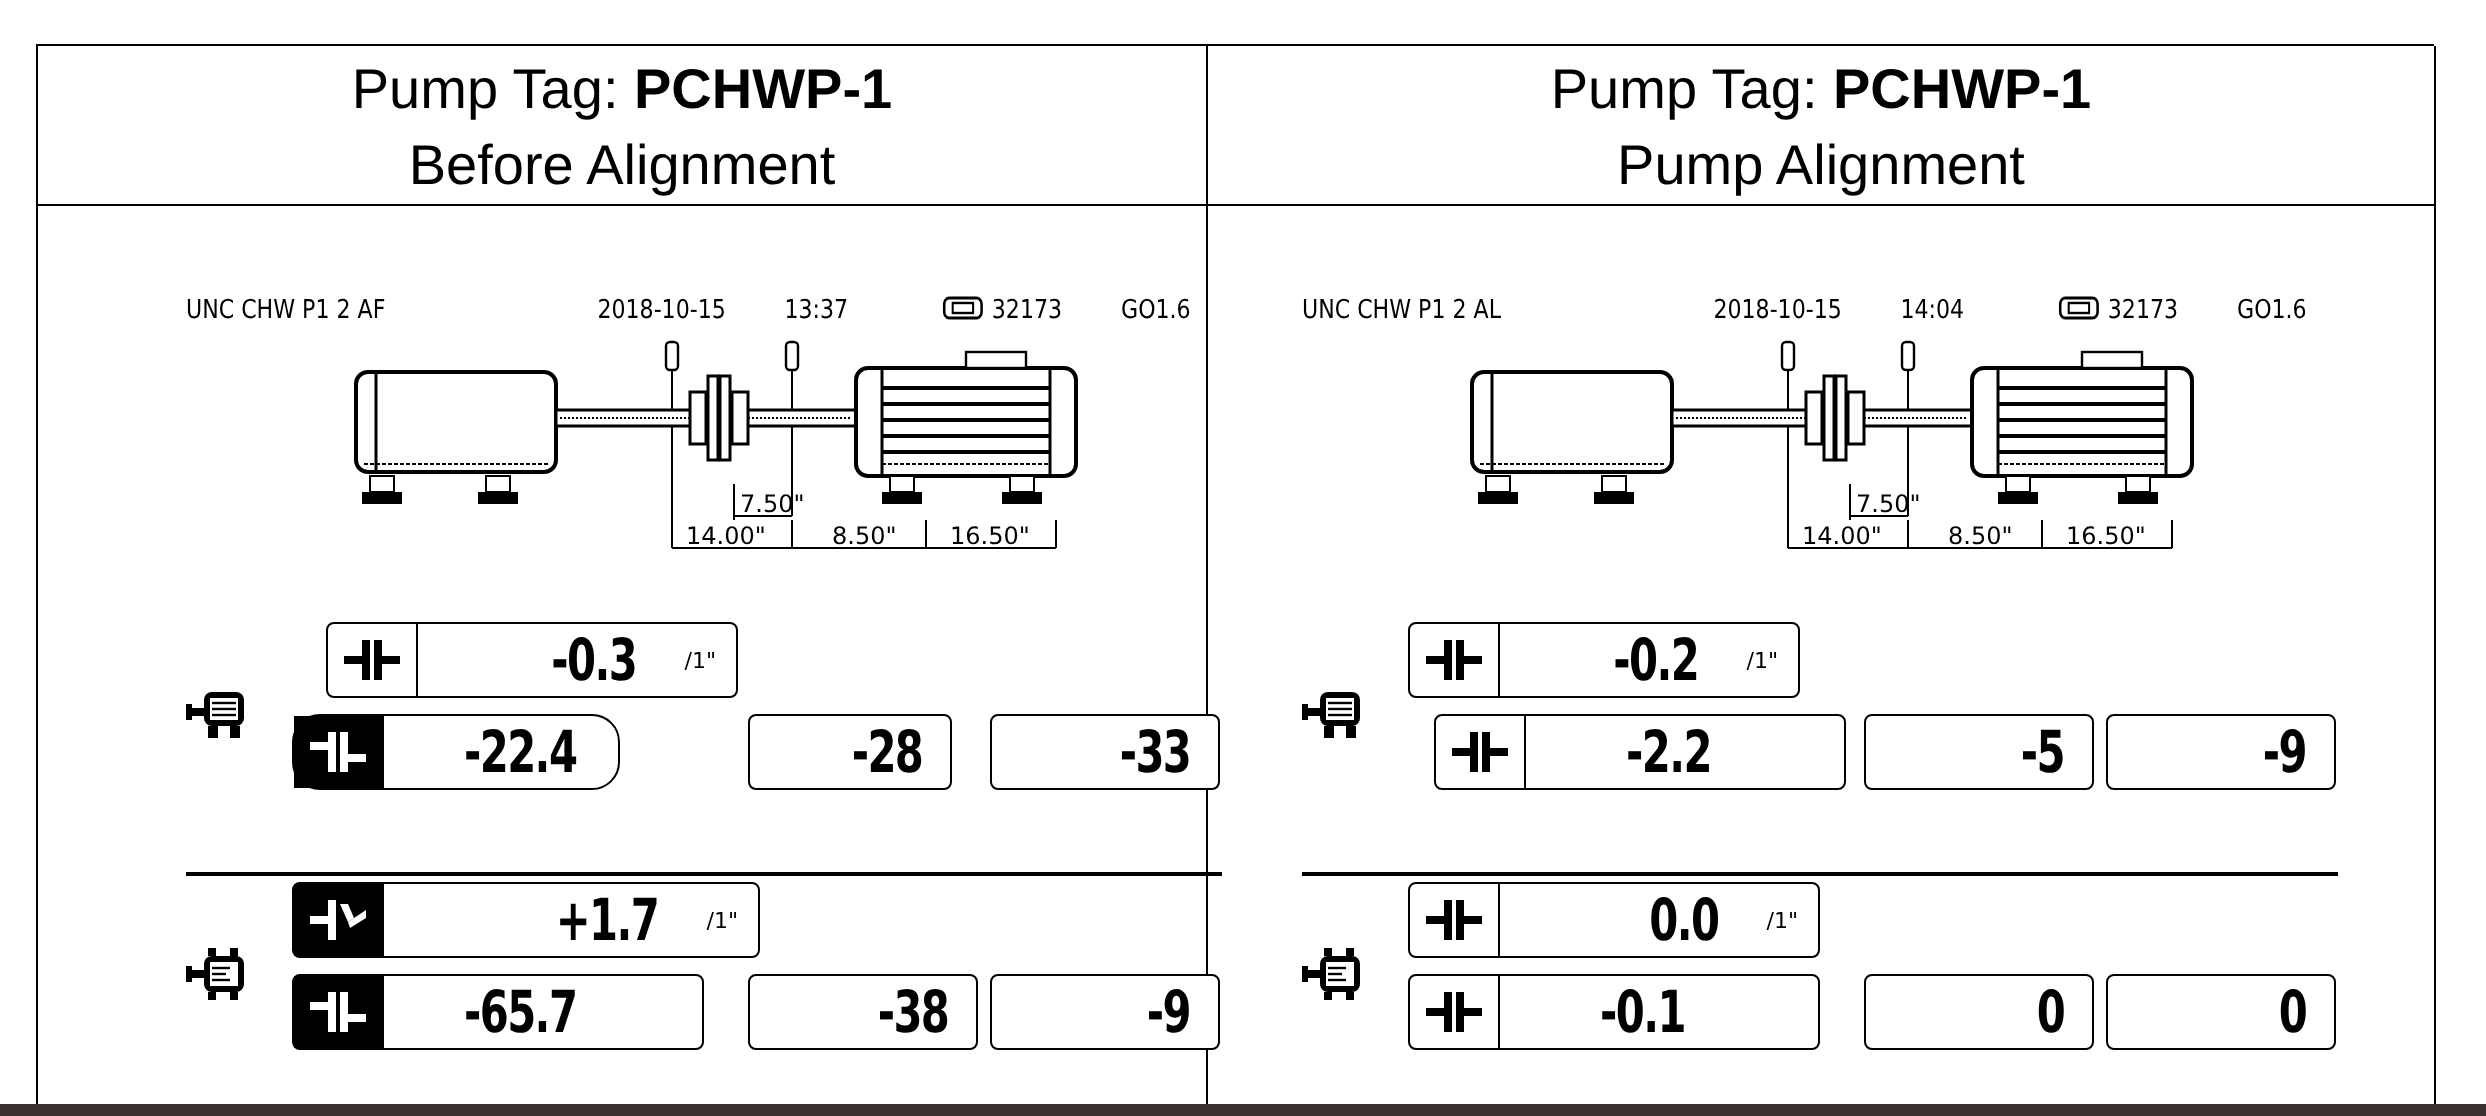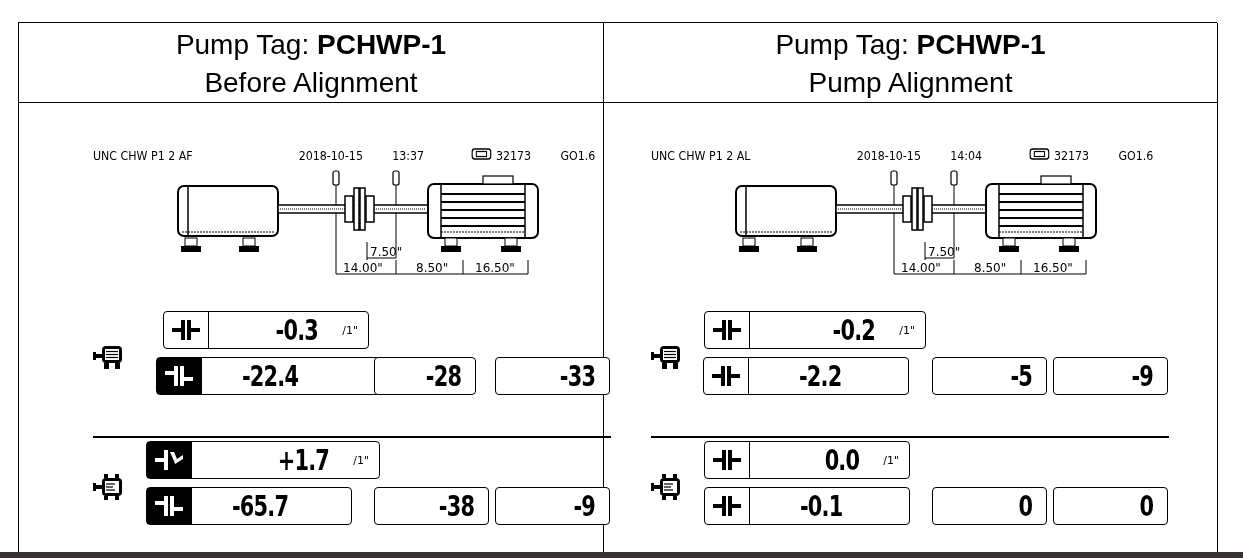--- a/index.html
+++ b/index.html
@@ -119,21 +119,21 @@
               <rect x="1" y="9" width="9" height="4" fill="#000"></rect>
               <rect x="10" y="1" width="4" height="20" fill="#000"></rect>
               <rect x="16" y="1" width="4" height="20" fill="#000"></rect>
               <rect x="20" y="9" width="9" height="4" fill="#000"></rect>
             </svg>
         </div>
         <div class="val" style="right:50px;">-0.3</div>
         <div class="unit">/1"</div>
       </div>
 
-      <div class="num-box" style="left:63px;top:229px;width:225px;">
+      <div class="num-box" style="left:53px;top:229px;width:164px;border-radius:14px;">
         <div class="ico inv">
           <svg width="30" height="22" viewBox="0 0 30 22">
               <rect x="1" y="6" width="9" height="4" fill="#fff"></rect>
               <rect x="10" y="1" width="4" height="20" fill="#fff"></rect>
               <rect x="16" y="1" width="4" height="20" fill="#fff"></rect>
               <rect x="20" y="12" width="9" height="4" fill="#fff"></rect>
             </svg>
         </div>
         <div class="val" style="left:85px;transform-origin:left;">-22.4</div>
       </div>
@@ -267,34 +267,34 @@
           <rect x="3" y="11" width="6" height="4" fill="#000"></rect>
         <rect x="9" y="3" width="20" height="17" rx="4" fill="#000"></rect>
         <rect x="12" y="6" width="14" height="11" fill="#fff"></rect>
         <line x1="13" y1="8.5" x2="25" y2="8.5" stroke="#000" stroke-width="1.2"></line>
           <line x1="13" y1="11.5" x2="25" y2="11.5" stroke="#000" stroke-width="1.2"></line>
           <line x1="13" y1="14.5" x2="25" y2="14.5" stroke="#000" stroke-width="1.2"></line>
         <rect x="11" y="20" width="5" height="6" fill="#000"></rect>
           <rect x="22" y="20" width="5" height="6" fill="#000"></rect>
       </svg>
 
-      <div class="num-box" style="left:53px;top:183px;width:222px;">
+      <div class="num-box" style="left:53px;top:183px;width:196px;">
         <div class="ico">
           <svg width="30" height="22" viewBox="0 0 30 22">
               <rect x="1" y="9" width="9" height="4" fill="#000"></rect>
               <rect x="10" y="1" width="4" height="20" fill="#000"></rect>
               <rect x="16" y="1" width="4" height="20" fill="#000"></rect>
               <rect x="20" y="9" width="9" height="4" fill="#000"></rect>
             </svg>
         </div>
         <div class="val" style="right:50px;">-0.2</div>
         <div class="unit">/1"</div>
       </div>
 
-      <div class="num-box" style="left:52px;top:229px;width:206px;">
+      <div class="num-box" style="left:66px;top:229px;width:206px;">
         <div class="ico">
           <svg width="30" height="22" viewBox="0 0 30 22">
               <rect x="1" y="9" width="9" height="4" fill="#000"></rect>
               <rect x="10" y="1" width="4" height="20" fill="#000"></rect>
               <rect x="16" y="1" width="4" height="20" fill="#000"></rect>
               <rect x="20" y="9" width="9" height="4" fill="#000"></rect>
             </svg>
         </div>
         <div class="val" style="left:95px;transform-origin:left;">-2.2</div>
       </div>

